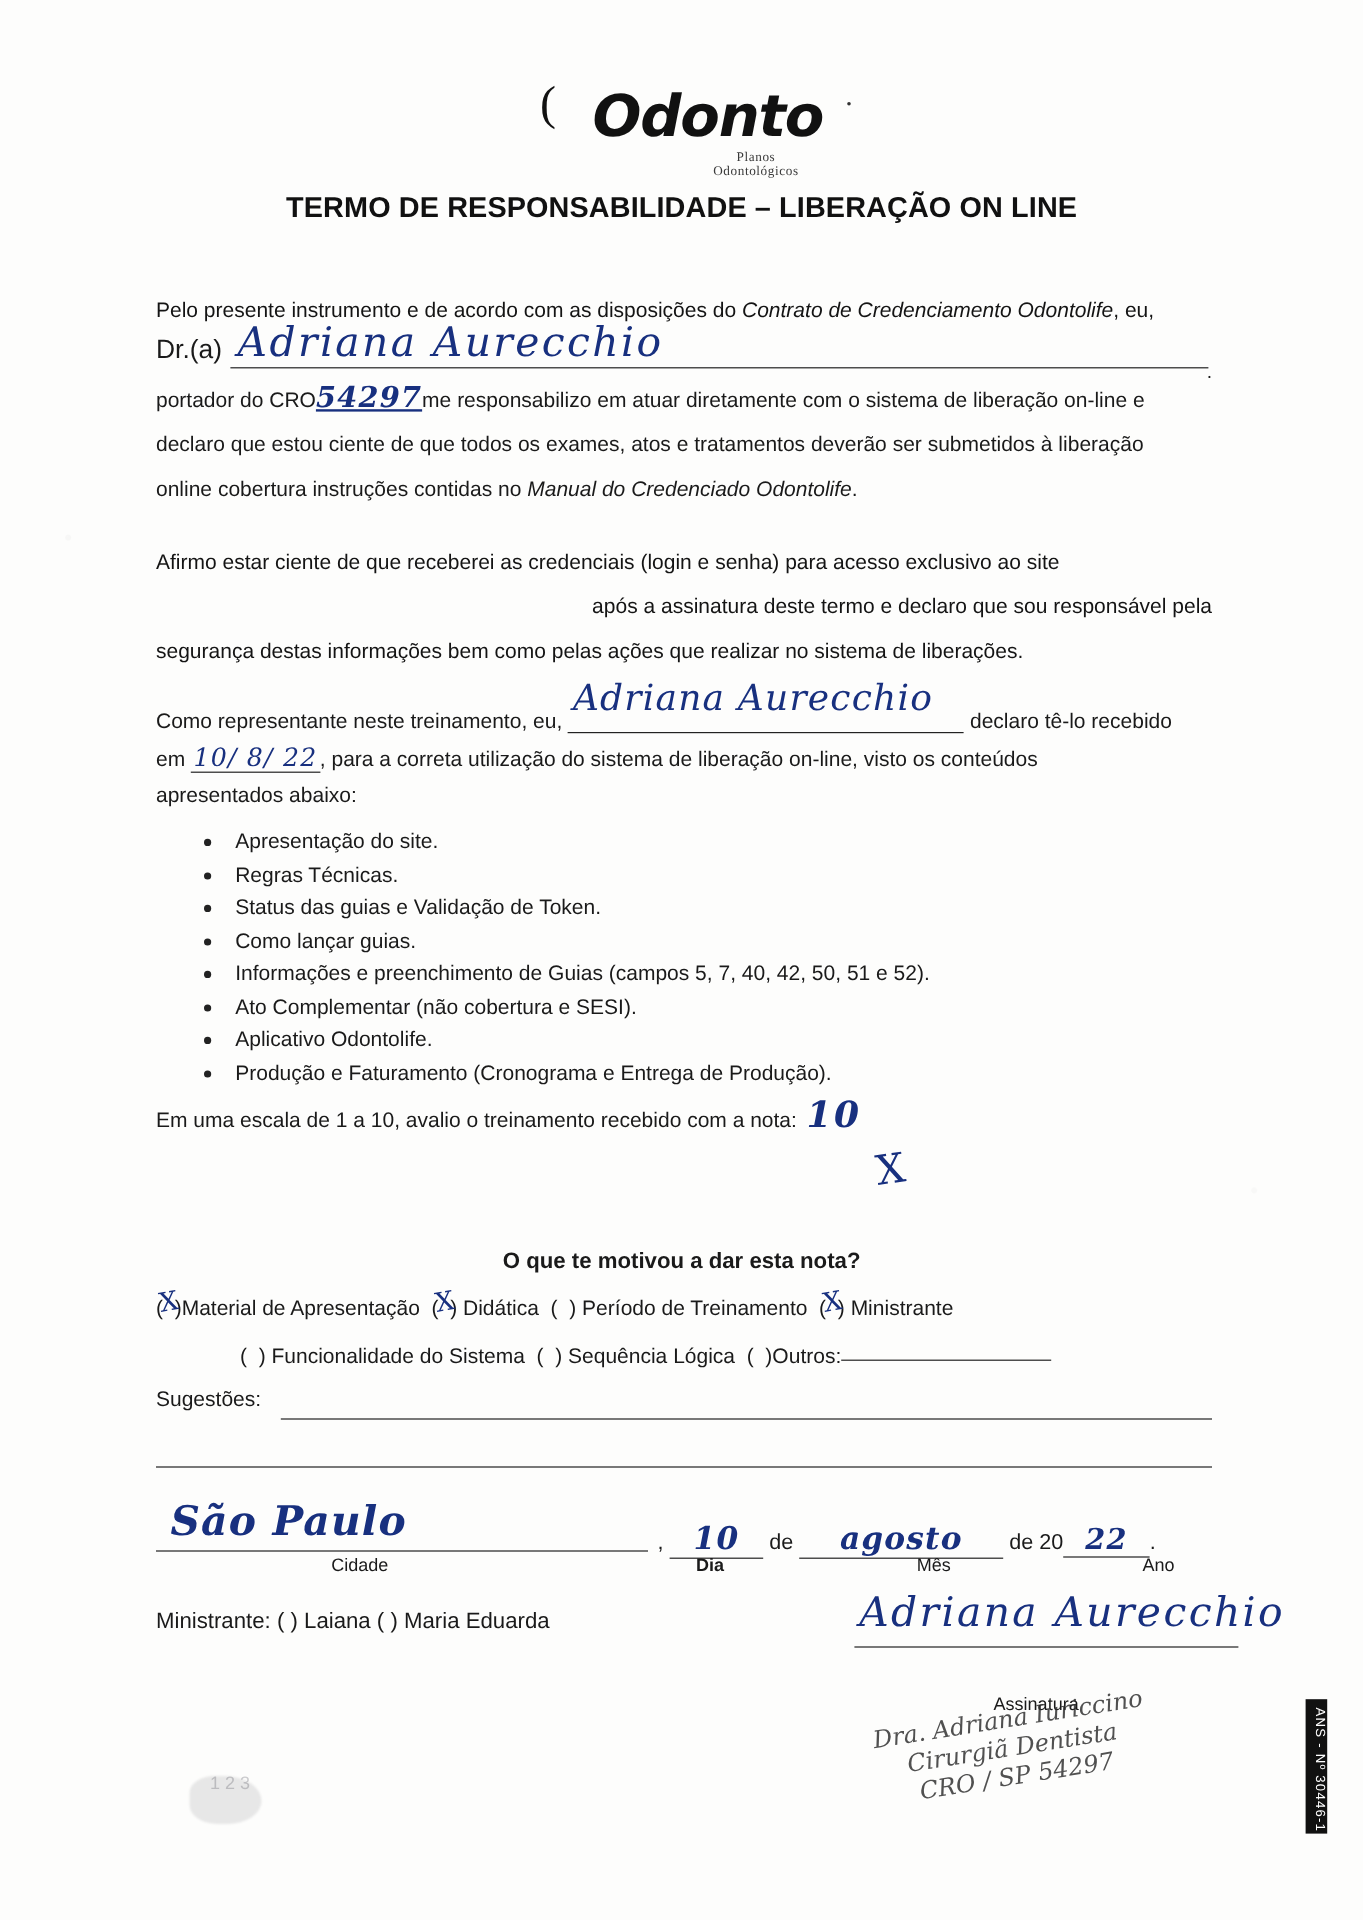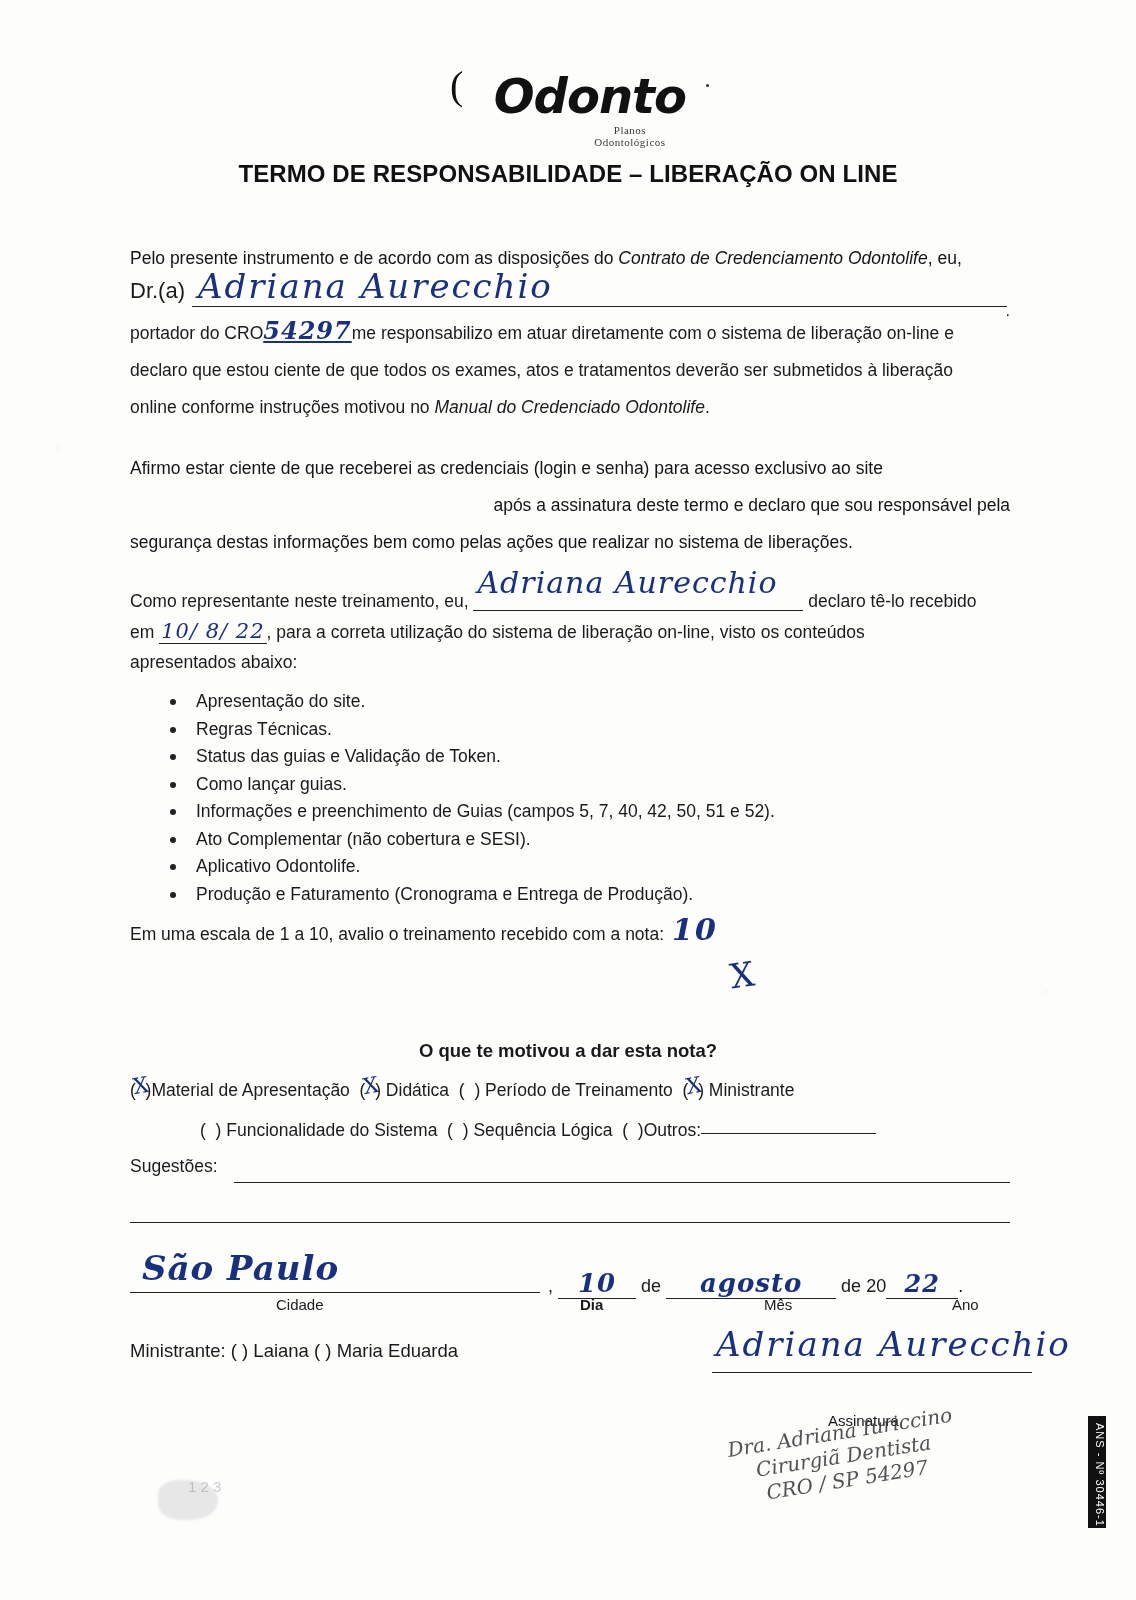--- a/index.html
+++ b/index.html
@@ -430,21 +430,21 @@
   <div class="name-row">
     <span class="name-label">Dr.(a)</span>
     <span class="name-underline"></span>
     <span class="name-script">Adriana Aurecchio</span>
     <span class="name-dot">.</span>
   </div>
 
   <div class="cro-row">
     <span>portador do CRO</span><span class="cro-num">54297</span><span>me responsabilizo em atuar diretamente com o sistema de liberação on-line e</span><br>
     <span>declaro que estou ciente de que todos os exames, atos e tratamentos deverão ser submetidos à liberação</span><br>
-    <span>online conforme instruções motivou no </span><span class="italic">Manual do Credenciado Odontolife</span><span>.</span>
+    <span>online cobertura instruções contidas no </span><span class="italic">Manual do Credenciado Odontolife</span><span>.</span>
   </div>
 
   <div class="body-text para2">
     <div>Afirmo estar ciente de que receberei as credenciais (login e senha) para acesso exclusivo ao site</div>
     <div style="text-align:right;">após a assinatura deste termo e declaro que sou responsável pela</div>
     <div>segurança destas informações bem como pelas ações que realizar no sistema de liberações.</div>
   </div>
 
   <div class="rep-block">
     <span>Como representante neste treinamento, eu,</span>
@@ -520,15 +520,15 @@
 
   <div class="stamp">
     <div>Dra. Adriana Iuriccino</div>
     <div>Cirurgiã Dentista</div>
     <div>CRO / SP 54297</div>
   </div>
 
   <div class="ans-tag">ANS - Nº 30446-1</div>
 
   <div class="smudge"></div>
-  <div class="faint" style="left:175px; top:1478px;margin-left:13px;">1 2 3</div>
+  <div class="faint" style="left:175px; top:1478px;">1 2 3</div>
 
 </div>
 
 </body></html>

